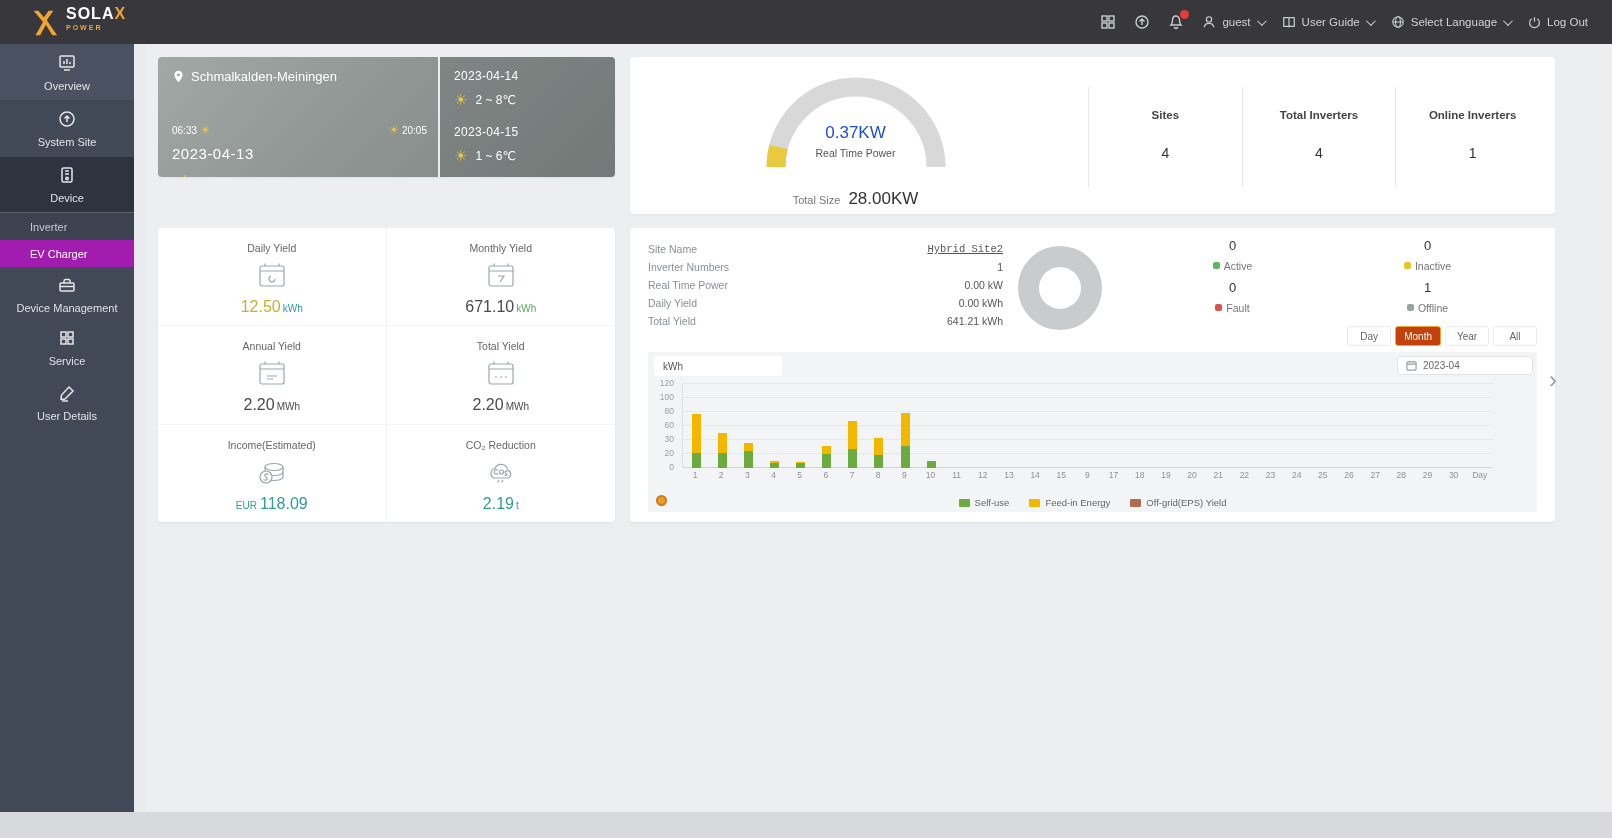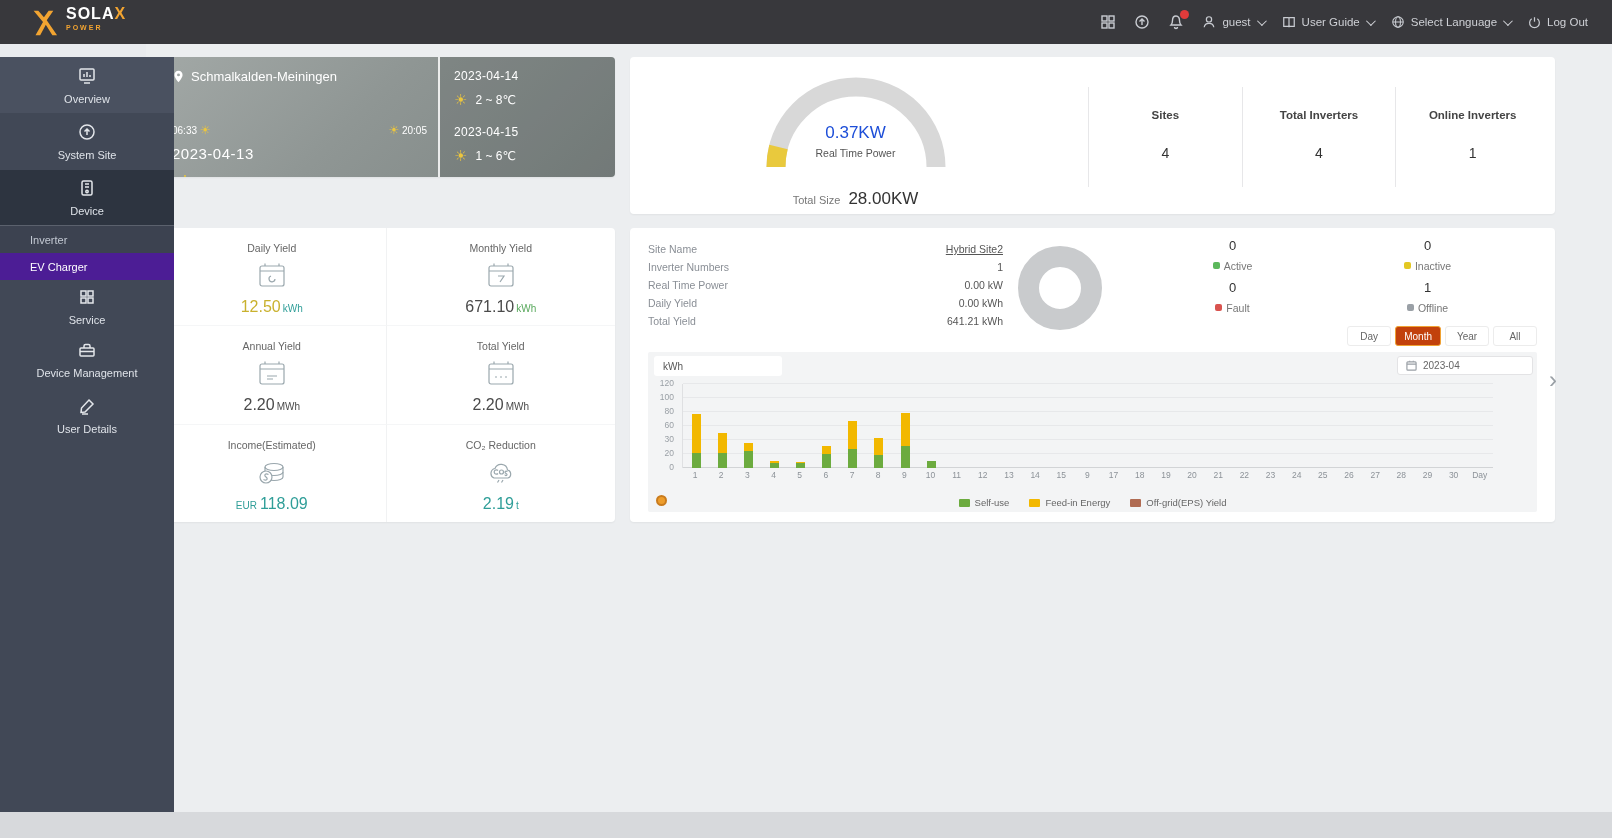--- a/index.html
+++ b/index.html
@@ -15,29 +15,29 @@
   .brand-text .bx { color:#f2a431; }
   .brand-sub { display:block; color:#f2a431; font-size:7px; letter-spacing:2px; font-weight:bold; }
   .nav-right { margin-left:auto; margin-right:24px; display:flex; align-items:center; gap:18px; color:#cfd1d6; font-size:11.5px; }
   .nav-ic { width:16px; height:16px; position:relative; cursor:pointer; }
   .nav-ic svg { width:16px; height:16px; stroke:#c9ccd2; fill:none; stroke-width:1.4; }
   .badge-dot { position:absolute; top:-4px; right:-5px; width:9px; height:9px; border-radius:50%; background:#e23b3b; }
   .nav-item { display:flex; align-items:center; gap:6px; cursor:pointer; white-space:nowrap; }
   .caret { width:7px; height:7px; border-right:1.4px solid #cfd1d6; border-bottom:1.4px solid #cfd1d6; transform:rotate(45deg) translateY(-2px); }
 
   
-  .sidebar { position:absolute; top:44px; left:0; width:174px; bottom:26px; background:#414856; color:#dfe3e9; z-index:10;margin-top:13px; }
+  .sidebar { position:absolute; top:44px; left:0; width:134px; bottom:26px; background:#414856; color:#dfe3e9; z-index:10; }
   .side-item { display:flex; flex-direction:column; align-items:center; justify-content:center; gap:7px; cursor:pointer; font-size:11px; }
   .side-item svg { width:20px; height:20px; stroke:#e3e6ea; fill:none; stroke-width:1.5; }
   .si-overview { height:56px; background:#4a5160; }
   .si-site { height:57px; }
   .si-device { height:55px; background:#2d3440; }
   .side-divider { height:1px; background:#5b616d; }
   .side-sub { height:27px; display:flex; align-items:center; padding-left:30px; font-size:11px; cursor:pointer; background:#3c4250; color:#c3c9d3; }
-  .side-sub.bright { background:#4c1d95; color:#ffffff; }
+  .side-sub.bright { background:#a21caf; color:#ffffff; }
   .si-mgmt { height:54px; }
   .si-service { height:52px; }
   .si-user { height:58px;align-items:center; }
 
   .bottom-strip { position:absolute; left:0; bottom:0; width:1612px; height:26px; background:#d7d9dc; }
 
   
   .main { position:absolute; left:146px; top:44px; right:0; bottom:26px; background:#eceef0; }
   .card { position:absolute; background:#fff; border-radius:4px; box-shadow:0 1px 2px rgba(0,0,0,.05); }
 
@@ -85,21 +85,21 @@
   .vc-teal { color:#2f9e98; }
   .uc-teal { color:#2f9e98; }
   .uc-green { color:#58a85c; }
   .prefix { font-size:10px; margin-right:3px; }
 
   
   .card-site { left:484px; top:184px; width:925px; height:294px; }
   .info-rows { position:absolute; left:18px; top:12px; width:355px; }
   .info-row { display:flex; justify-content:space-between; font-size:10.5px; color:#8a8f96; height:18px; align-items:center; }
   .info-val { color:#555; }
-  .info-val.link { text-decoration:underline; cursor:pointer; }
+  .info-val.link { text-decoration:underline; cursor:pointer;font-family:Liberation Mono, monospace; }
   .donut { position:absolute; left:388px; top:18px; width:84px; height:84px; border-radius:50%; border:21px solid #c9cbcd; }
   .status-grid { position:absolute; left:505px; top:10px; right:30px; display:grid; grid-template-columns:1fr 1fr; row-gap:8px; }
   .status-cell { text-align:center; }
   .status-count { font-size:13px; color:#333; height:20px; }
   .status-lab { font-size:10.5px; color:#777; margin-top:2px; }
   .dot { display:inline-block; width:7px; height:7px; border-radius:2px; margin-right:4px; vertical-align:1px; }
   .dot-green { background:#5cb85c; } .dot-yellow { background:#e3c823; }
   .dot-red { background:#d9534f; } .dot-gray { background:#9aa0a6; }
   .range-row { position:absolute; right:18px; top:98px; display:flex; gap:4px; }
   .range-btn { min-width:44px; height:20px; background:#fff; border:1px solid #ececec; border-radius:3px; font-size:10px; color:#666; display:flex; align-items:center; justify-content:center; cursor:pointer; padding:0 8px; }
@@ -220,36 +220,36 @@
         </svg>
       <span>Device</span>
     </div>
     <div class="side-divider"></div>
     <div class="side-sub">
       <span>Inverter</span>
     </div>
     <div class="side-sub bright">
       <span>EV Charger</span>
     </div>
+    <div class="side-item si-mgmt">
+      <svg viewBox="0 0 20 20">
+          <rect x="3" y="8" width="14" height="8" rx="1"></rect>
+          <path d="M7 8 V6 a1.5 1.5 0 0 1 1.5-1.5 h3 A1.5 1.5 0 0 1 13 6 V8"></path>
+          <path d="M3 11.5 H17"></path>
+        </svg>
+      <span>Device Management</span>
+    </div>
     <div class="side-item si-service">
       <svg viewBox="0 0 20 20">
           <rect x="4" y="4" width="5" height="5"></rect>
           <rect x="11" y="4" width="5" height="5"></rect>
           <rect x="4" y="11" width="5" height="5"></rect>
           <rect x="11" y="11" width="5" height="5"></rect>
         </svg>
       <span>Service</span>
-    </div>
-    <div class="side-item si-mgmt">
-      <svg viewBox="0 0 20 20">
-          <rect x="3" y="8" width="14" height="8" rx="1"></rect>
-          <path d="M7 8 V6 a1.5 1.5 0 0 1 1.5-1.5 h3 A1.5 1.5 0 0 1 13 6 V8"></path>
-          <path d="M3 11.5 H17"></path>
-        </svg>
-      <span>Device Management</span>
     </div>
     <div class="side-item si-user">
       <svg viewBox="0 0 20 20">
           <path d="M12 4 L16 8 L8 16 L4 16.5 L4.5 12 Z"></path>
           <path d="M5 18 H11"></path>
         </svg>
       <span>User Details</span>
     </div>
   </div>
 

